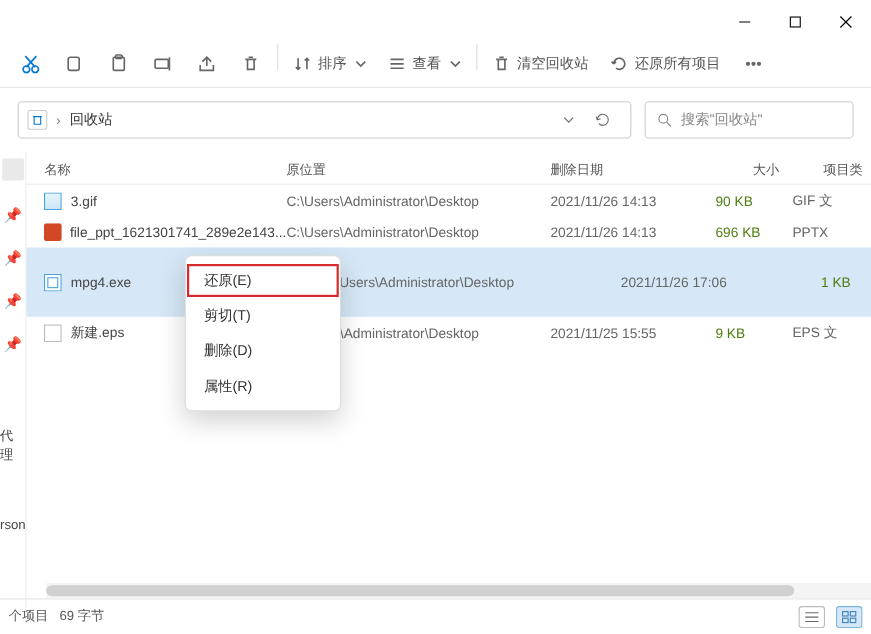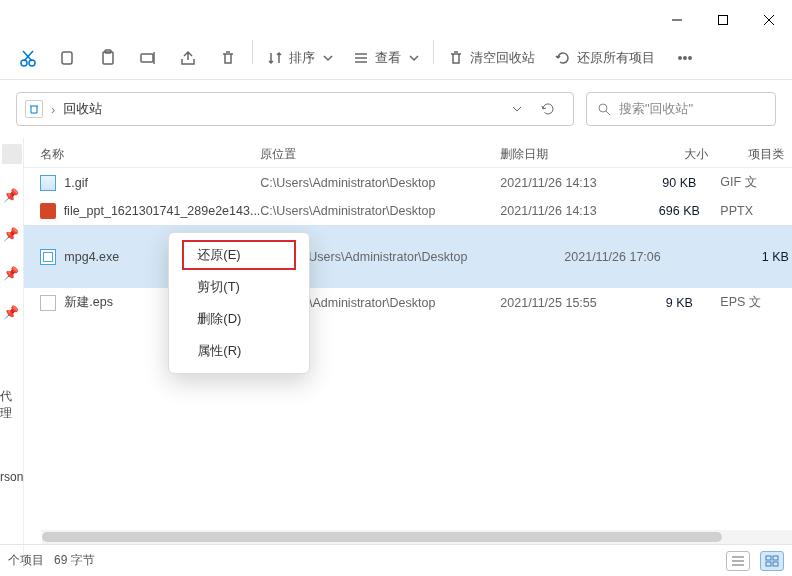--- a/index.html
+++ b/index.html
@@ -38,30 +38,30 @@
 .col-date { width: 150px; }
 .col-size { width: 70px; text-align: right; padding-right: 12px; }
 .col-type { flex: 1; margin-left: 28px; }
 
 .rows { }
 .row { display: flex; align-items: center; padding: 6px 16px; font-size: 12.5px; color: #444; }
 .row.selected { background: #d6e8f7; gap: 32px; }
 .row .cell-name { width: 220px; display: flex; align-items: center; gap: 8px; white-space: nowrap; overflow: hidden; text-overflow: ellipsis; }
 .row .cell-loc { width: 240px; color: #666; }
 .row .cell-date { width: 150px; color: #666; }
-.row .cell-size { width: 70px; text-align: center; color: #0f172a; padding-right: 12px; }
+.row .cell-size { width: 70px; text-align: left; color: #4d7c0f; padding-right: 12px; }
 .row .cell-type { flex: 1; color: #666; }
 .ficon { width: 16px; height: 16px; display: inline-flex; align-items: center; justify-content: center; }
 .ficon.img { border: 1px solid #4aa3df; background: linear-gradient(#e8f4fc,#cce6f7); }
 .ficon.ppt { background: #d24726; border-radius: 2px; }
 .ficon.exe { border: 1px solid #4aa3df; background: #fff; }
 .ficon.exe::after { content: ""; width: 8px; height: 8px; border: 1px solid #4aa3df; }
 .ficon.eps { border: 1px solid #bbb; background: #fff; }
 
-.ctxmenu { position: absolute; left: 144px; top: 94px; width: 142px; background: #fff; border: 1px solid #ddd; box-shadow: 0 8px 24px rgba(0,0,0,0.18); border-radius: 6px; padding: 6px 12px; z-index: 10; }
+.ctxmenu { position: absolute; left: 144px; top: 94px; width: 142px; background: #fff; border: 1px solid #ddd; box-shadow: 0 8px 24px rgba(0,0,0,0.18); border-radius: 6px; padding: 6px 0; z-index: 10; }
 .ctxitem { padding: 7px 16px; font-size: 13px; color: #333; }
 .ctxitem.hl { outline: 2px solid #d82a2a; outline-offset: -3px; }
 
 .statusbar { position: absolute; bottom: 0; left: 0; right: 0; height: 32px; border-top: 1px solid #e5e5e5; display: flex; align-items: center; padding: 0 8px; font-size: 12px; color: #555; gap: 10px; justify-content: space-between; }
 .statusbar .spacer { flex: 1; }
 .viewbtn { width: 24px; height: 20px; border: 1px solid #bbb; border-radius: 3px; display: flex; align-items: center; justify-content: center; }
 .viewbtn.active { background: #d6e8f7; border-color: #7fb6e0; }
 .scrollbar-h { position: absolute; bottom: 32px; left: 42px; right: 0; height: 14px; background: #f4f4f4; }
 .scrollbar-h .thumb { position: absolute; left: 0; top: 2px; height: 10px; width: 680px; background: #d0d0d0; border-radius: 5px; }
 </style>
@@ -211,21 +211,21 @@
       <div class="col-loc">原位置</div>
       <div class="col-date">删除日期</div>
       <div class="col-size">大小</div>
       <div class="col-type">项目类</div>
     </div>
 
     <div class="rows">
       <div class="row">
         <div class="cell-name">
             <span class="ficon img"></span>
-            <span>1.gif</span>
+            <span>3.gif</span>
           </div>
         <div class="cell-loc">C:\Users\Administrator\Desktop</div>
         <div class="cell-date">2021/11/26 14:13</div>
         <div class="cell-size">90 KB</div>
         <div class="cell-type">GIF 文</div>
       </div>
       <div class="row">
         <div class="cell-name">
             <span class="ficon ppt"></span>
             <span>file_ppt_1621301741_289e2e143...</span>

